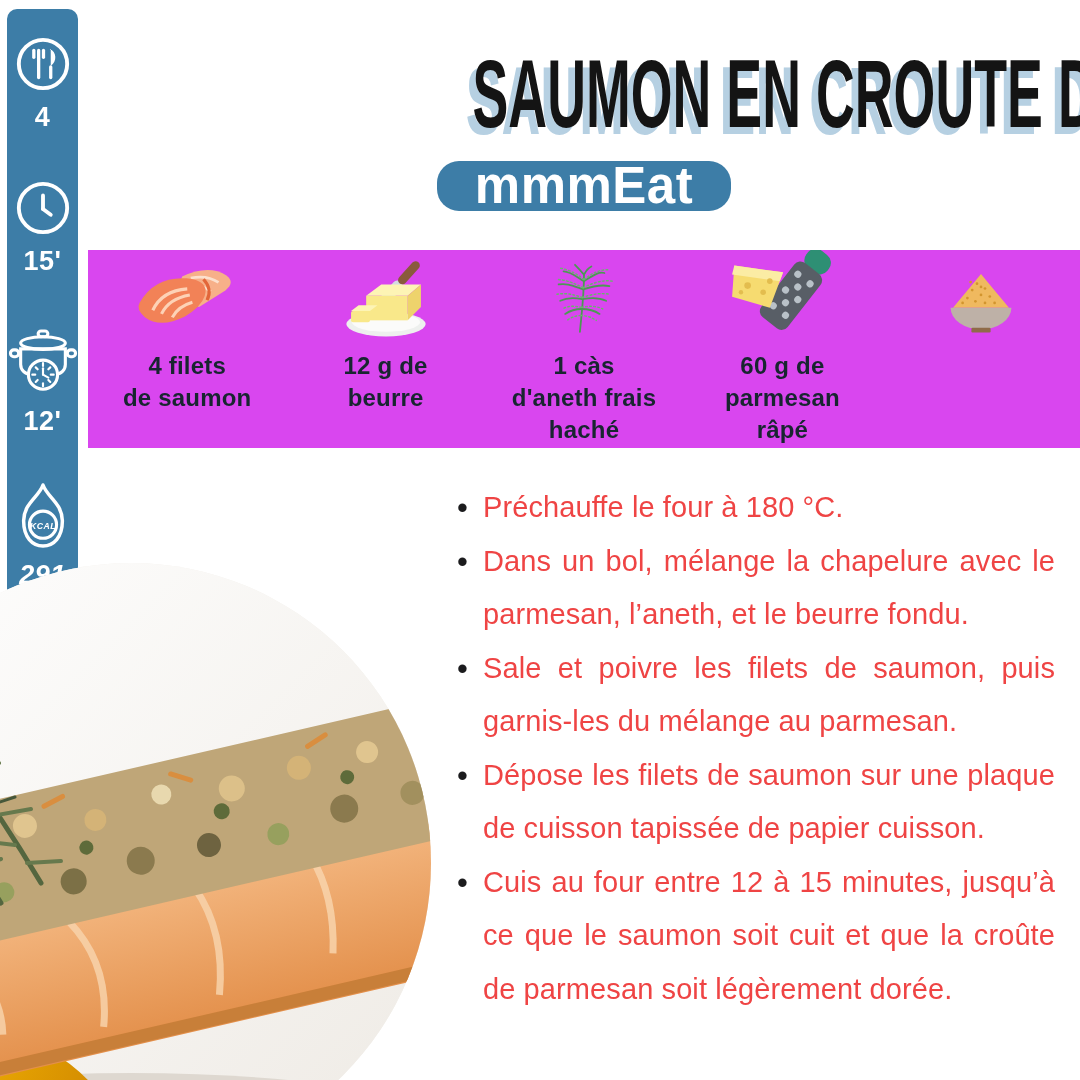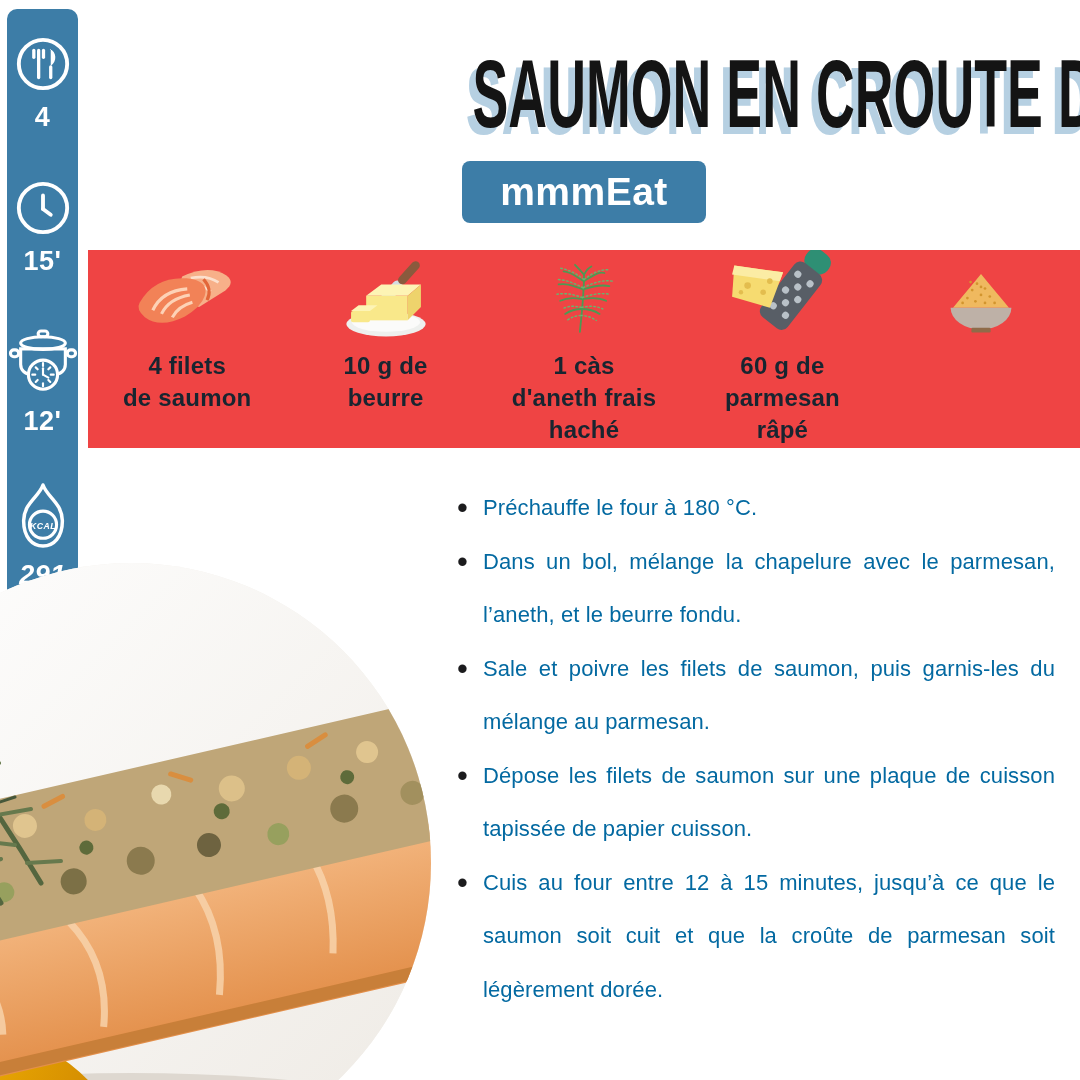--- a/index.html
+++ b/index.html
@@ -17,38 +17,38 @@
   .stat-kcal{margin-top:44px;font-style:italic;}
   .stat-value{font-weight:bold;font-size:27px;margin-top:5px;letter-spacing:.5px;}
   .stat-sub{font-size:13px;margin-top:4px;white-space:nowrap;}
 
   
   .title-wrap{position:absolute;left:88px;right:0;top:46px;text-align:center;z-index:2;}
   .title-text{display:inline-block;white-space:nowrap;font-weight:800;font-size:96px;
               line-height:1;color:#141414;transform:scaleX(.56);
               text-shadow:-12px 7px 0 #b6d0e2;}
   .brand-wrap{position:absolute;left:88px;right:0;top:161px;display:flex;justify-content:center;z-index:2;}
-  .brand-badge{background:#3d7da7;color:#fff;font-weight:bold;font-size:39px;line-height:44px;
-               padding:9px 38px;border-radius:8px;letter-spacing:.5px;}
-
-  
-  .band{position:absolute;left:88px;top:250px;width:992px;height:198px;background:#ef4444;
+  .brand-badge{background:#3d7da7;color:#fff;font-weight:bold;font-size:51px;line-height:44px;
+               padding:3px 38px;border-radius:22px;letter-spacing:.5px;}
+
+  
+  .band{position:absolute;left:88px;top:250px;width:992px;height:198px;background:#d946ef;
         display:flex;z-index:1;}
   .ing-col{flex:1 1 0;display:flex;flex-direction:column;align-items:center;}
   .ing-icon{height:100px;display:flex;align-items:center;justify-content:center;}
   .ing-label{font-weight:bold;font-size:24px;line-height:32px;color:#182530;
              text-align:center;white-space:pre-line;letter-spacing:.2px;}
 
   
   .steps{position:absolute;left:455px;top:481px;width:600px;z-index:2;
          list-style:none;margin:0;padding:0;}
   .steps li{position:relative;padding-left:28px;}
   .bullet{position:absolute;left:2px;top:0;font-size:31px;line-height:53.5px;color:#1b1b1d;}
-  .step-text{display:block;text-align:justify;font-size:22px;line-height:53.5px;
-             color:#0369a1;letter-spacing:.1px;}
+  .step-text{display:block;text-align:justify;font-size:29px;line-height:53.5px;
+             color:#ef4444;letter-spacing:.1px;}
 
   
   .photo{position:absolute;left:-169px;top:563px;width:600px;height:600px;border-radius:50%;
          overflow:hidden;z-index:3;background:#f4f1ec;}
   .photo svg{display:block;}
 </style>
 </head>
 <body>
 
 <div class="canvas">
@@ -167,21 +167,21 @@
             <rect x="26" y="-5.5" width="36" height="11" rx="5" fill="#d3dce1"></rect>
             <rect x="-2" y="-4.5" width="30" height="9" rx="4.5" fill="#8a5a3d"></rect>
           </g>
           <polygon points="34,40 50,28 92,28 78,40" fill="#fdf4b5"></polygon>
           <rect x="34" y="40" width="44" height="26" fill="#f9e88a"></rect>
           <polygon points="78,40 92,28 92,52 78,66" fill="#eed36c"></polygon>
           <polygon points="18,56 26,50 46,50 38,56" fill="#fdf4b5"></polygon>
           <rect x="18" y="56" width="20" height="12" rx="2" fill="#f9e88a"></rect>
         </svg>
       </div>
-      <div class="ing-label">10 g de
+      <div class="ing-label">12 g de
 beurre</div>
     </div>
 
     <div class="ing-col">
       <div class="ing-icon">
         <svg viewBox="0 0 110 90" width="90" height="86">
           <g stroke="#4c9a53" stroke-width="2.2" fill="none" stroke-linecap="round">
             <path d="M55,14 C55,40 52,62 50,84"></path>
             <path d="M55,22 C45,16 38,10 30,10"></path>
               <path d="M55,22 C65,16 72,10 80,12"></path>

